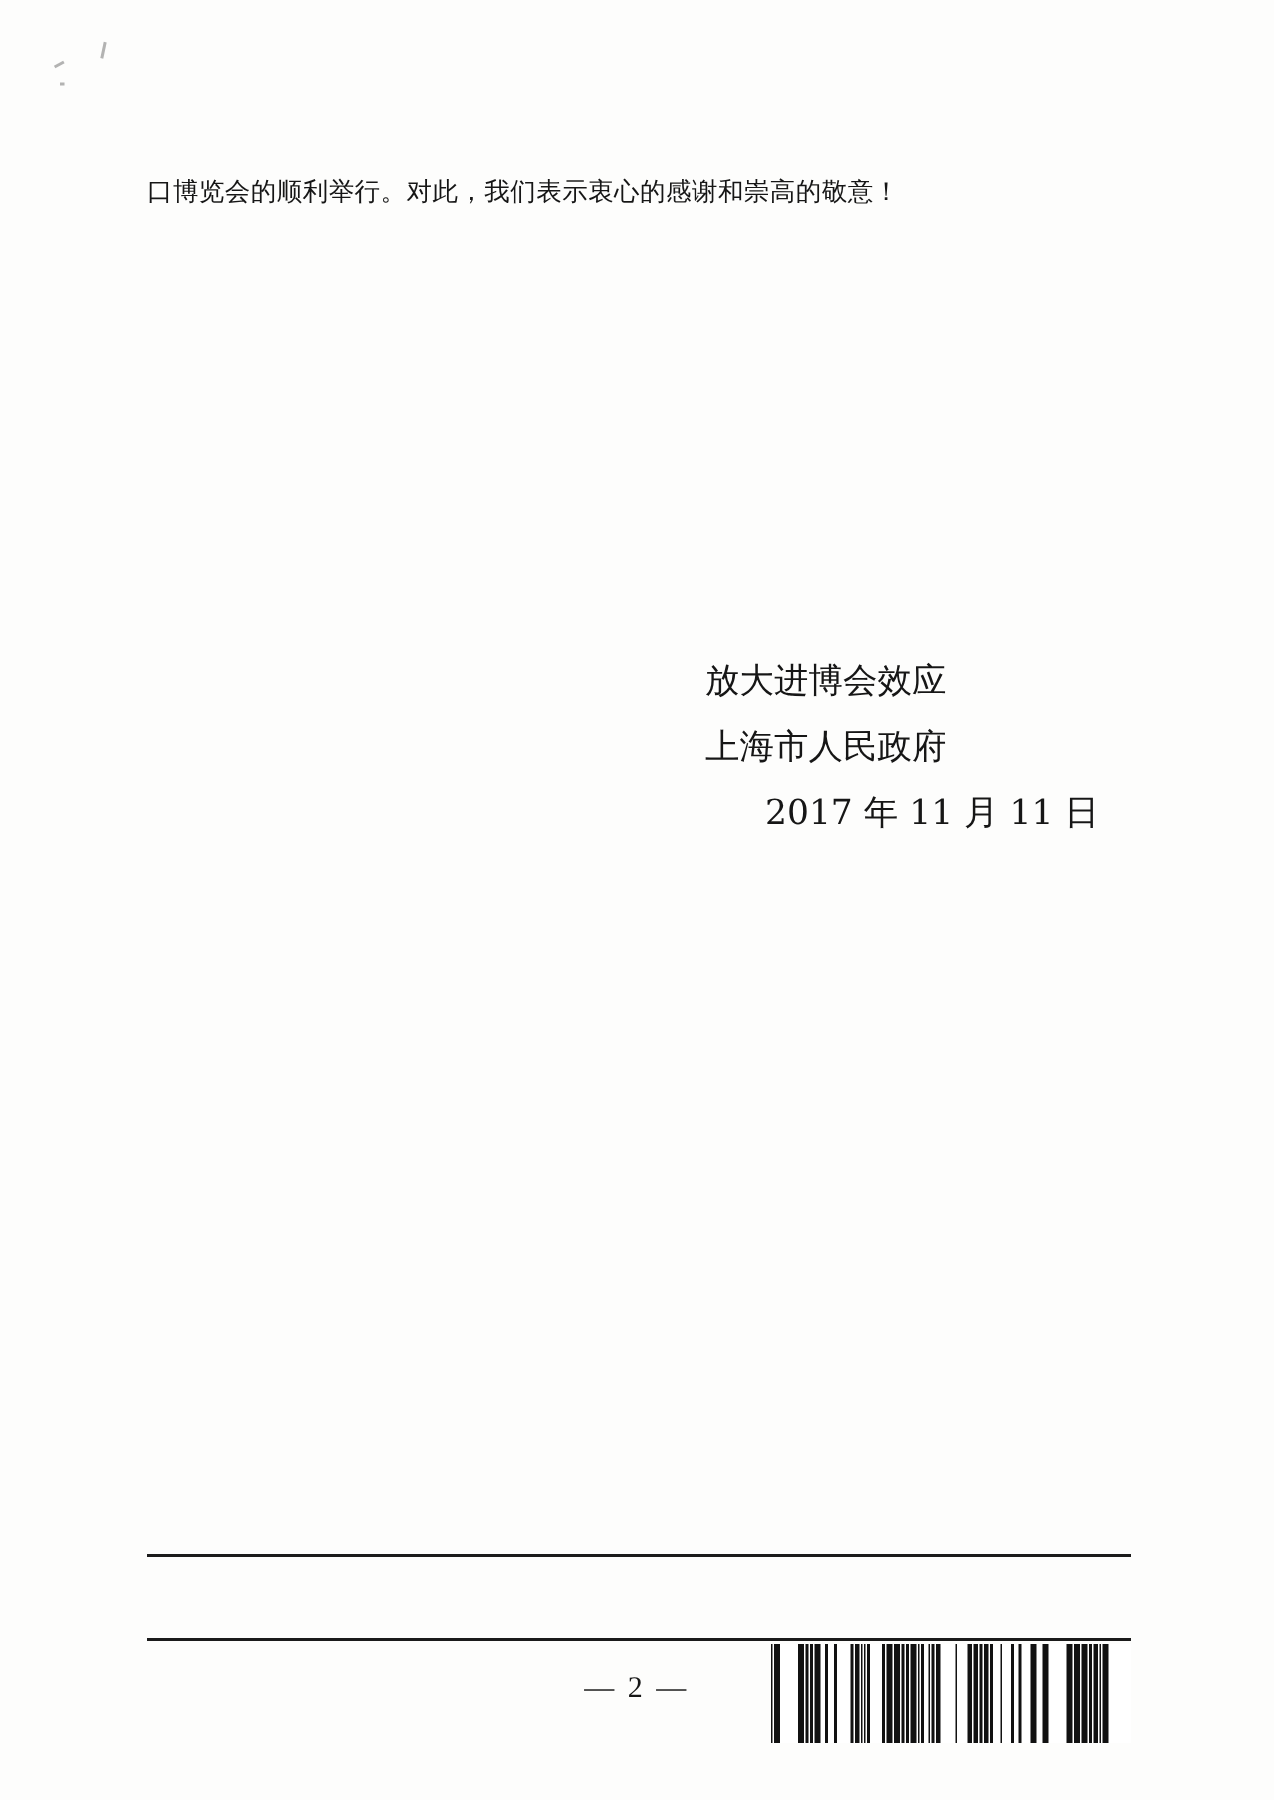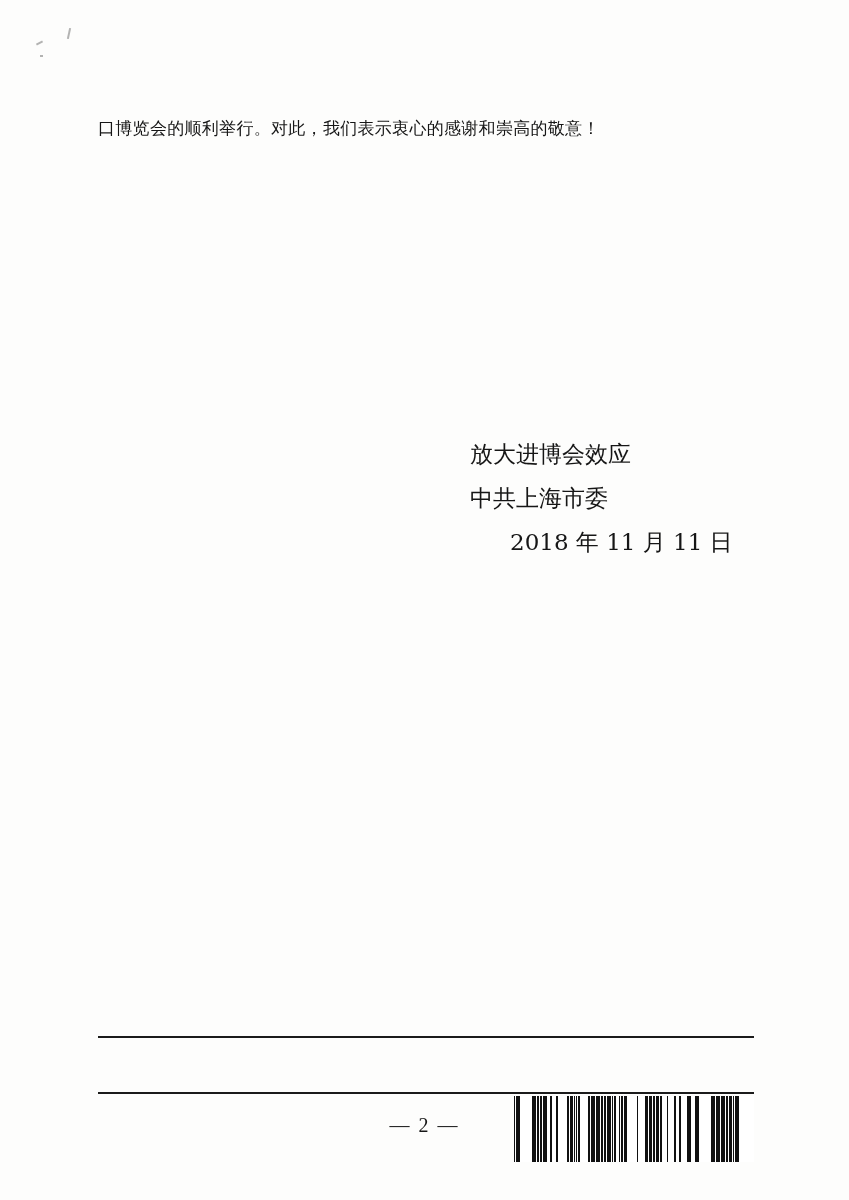--- a/index.html
+++ b/index.html
@@ -122,22 +122,22 @@
   <span class="speck s1"></span>
   <span class="speck s2"></span>
   <span class="speck s3"></span>
 
   <div class="body-text">
     <p>口博览会的顺利举行。对此，我们表示衷心的感谢和崇高的敬意！</p>
   </div>
 
   <div class="signature">
     <div>放大进博会效应</div>
-    <div class="line2">中共上海市委</div>
-    <div class="date">2018 年 11 月 11 日</div>
+    <div class="line2">上海市人民政府</div>
+    <div class="date">2017 年 11 月 11 日</div>
   </div>
 
   <div class="footer-rule-top"></div>
   <div class="footer-rule-bottom"></div>
   <div class="page-number">— 2 —</div>
   <div class="barcode">
       <span class="bar" style="left: 0px; width: 1px; top: 0px;"></span>
       <span class="bar" style="left: 2px; width: 4px; top: 0px;"></span>
       <span class="bar" style="left: 18px; width: 4px; top: 0px;"></span>
       <span class="bar" style="left: 23px; width: 2px; top: 0px;"></span>

